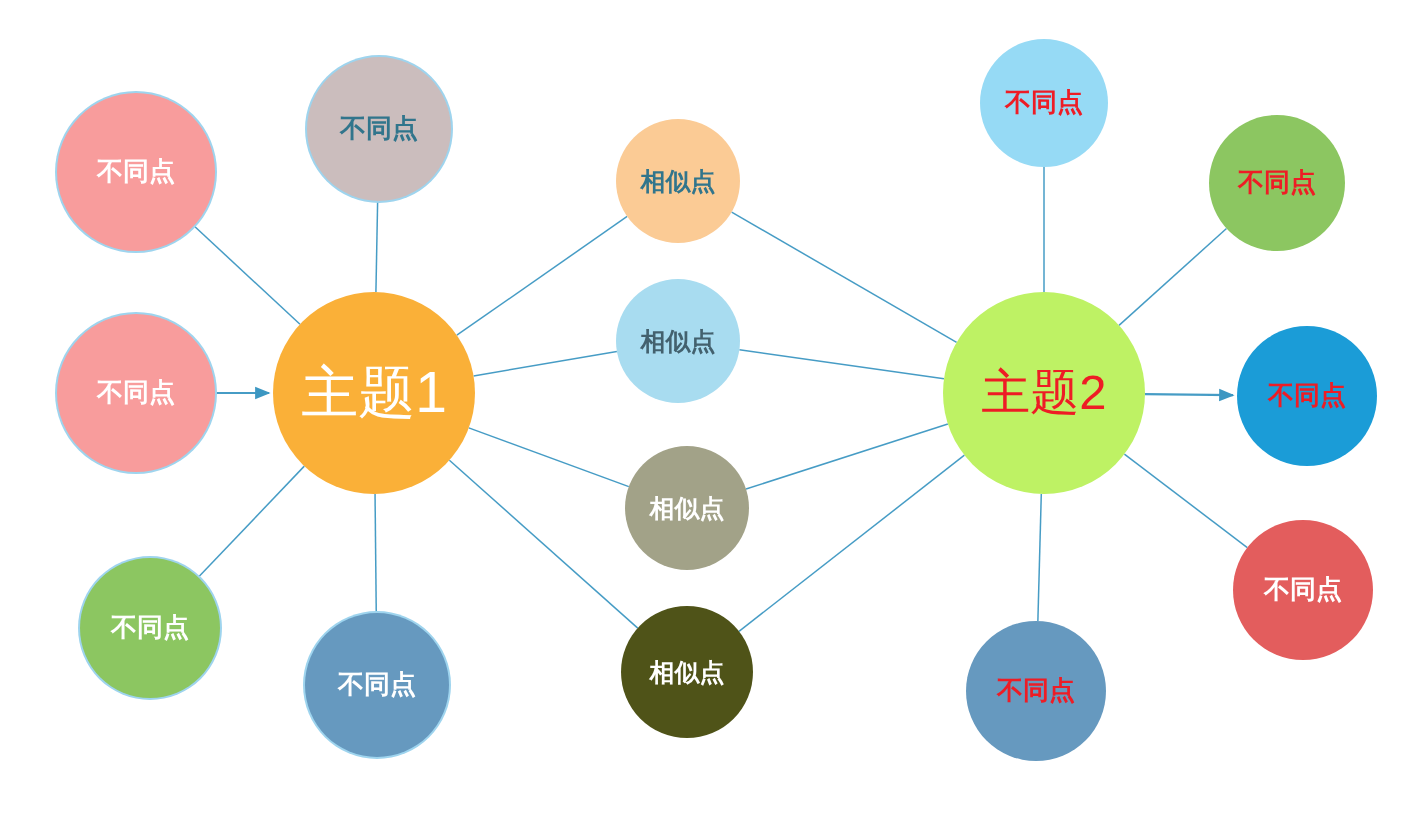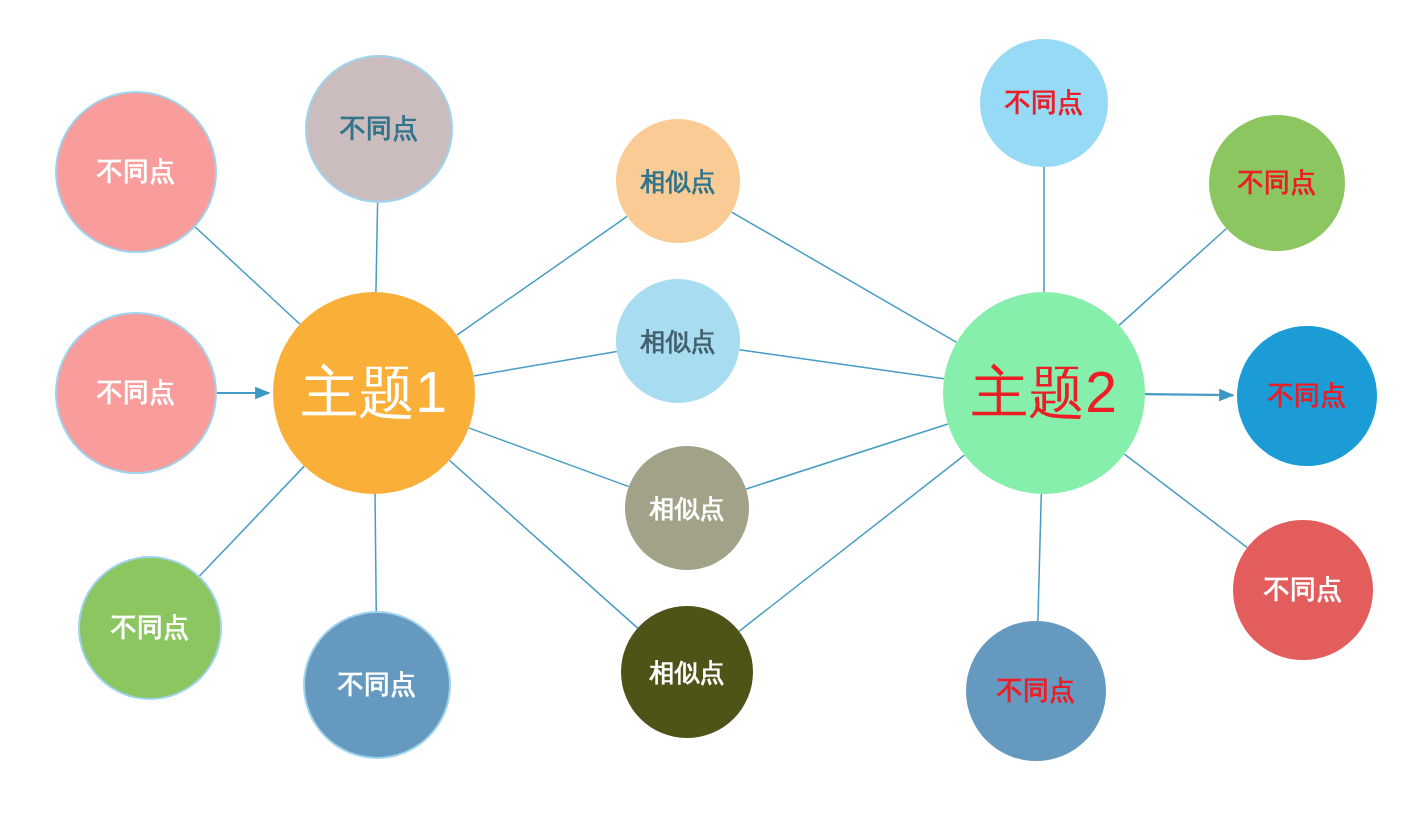--- a/index.html
+++ b/index.html
@@ -73,21 +73,21 @@
       <line x1="1044" y1="292" x2="1044" y2="167" stroke="#3C97C2" stroke-width="1.5" stroke-opacity="0.95"></line>
       <line x1="1119.0246575111846" y1="325.38120996846027" x2="1226.4883493984105" y2="228.5255220014327" stroke="#3C97C2" stroke-width="1.5" stroke-opacity="0.95"></line>
       <line x1="1144.993429778492" y1="394.1520163092604" x2="1233.0048138256593" y2="395.1559484466805" stroke="#3C97C2" stroke-width="2.2" stroke-opacity="0.95" marker-end="url(#arrowhead)"></line>
       <line x1="1124.3884516222115" y1="454.1448840524157" x2="1247.2852315489624" y2="547.6223575874346" stroke="#3C97C2" stroke-width="1.5" stroke-opacity="0.95"></line>
       <line x1="1041.289567116694" y1="493.96362490315556" x2="1037.8785178399153" y2="621.0252104631595" stroke="#3C97C2" stroke-width="1.5" stroke-opacity="0.95"></line>
     </svg>
   <div id="node-layer">
       <div class="node hub" style="left: 273px; top: 292px; width: 202px; height: 202px; background: rgb(250, 176, 56); color: rgb(255, 255, 255); font-size: 57px; text-align: center;">
         <span class="node-label">主题1</span>
       </div>
-      <div class="node hub" style="left: 943px; top: 292px; width: 202px; height: 202px; background: #86efac; color: rgb(238, 28, 37); font-size: 57px;">
+      <div class="node hub" style="left: 943px; top: 292px; width: 202px; height: 202px; background: #bef264; color: rgb(238, 28, 37); font-size: 49px;">
         <span class="node-label">主题2</span>
       </div>
       <div class="node satellite" style="left: 57px; top: 93px; width: 158px; height: 158px; background: rgb(248, 156, 156); color: rgb(255, 255, 255); font-size: 26px; box-shadow: rgb(158, 212, 238) 0px 0px 0px 2px;">
         <span class="node-label">不同点</span>
       </div>
       <div class="node satellite" style="left: 57px; top: 314px; width: 158px; height: 158px; background: rgb(248, 156, 156); color: rgb(255, 255, 255); font-size: 26px; box-shadow: rgb(158, 212, 238) 0px 0px 0px 2px;">
         <span class="node-label">不同点</span>
       </div>
       <div class="node satellite" style="left: 307px; top: 57px; width: 144px; height: 144px; background: rgb(203, 189, 189); color: rgb(49, 117, 140); font-size: 26px; box-shadow: rgb(158, 212, 238) 0px 0px 0px 2px;">
         <span class="node-label">不同点</span>

